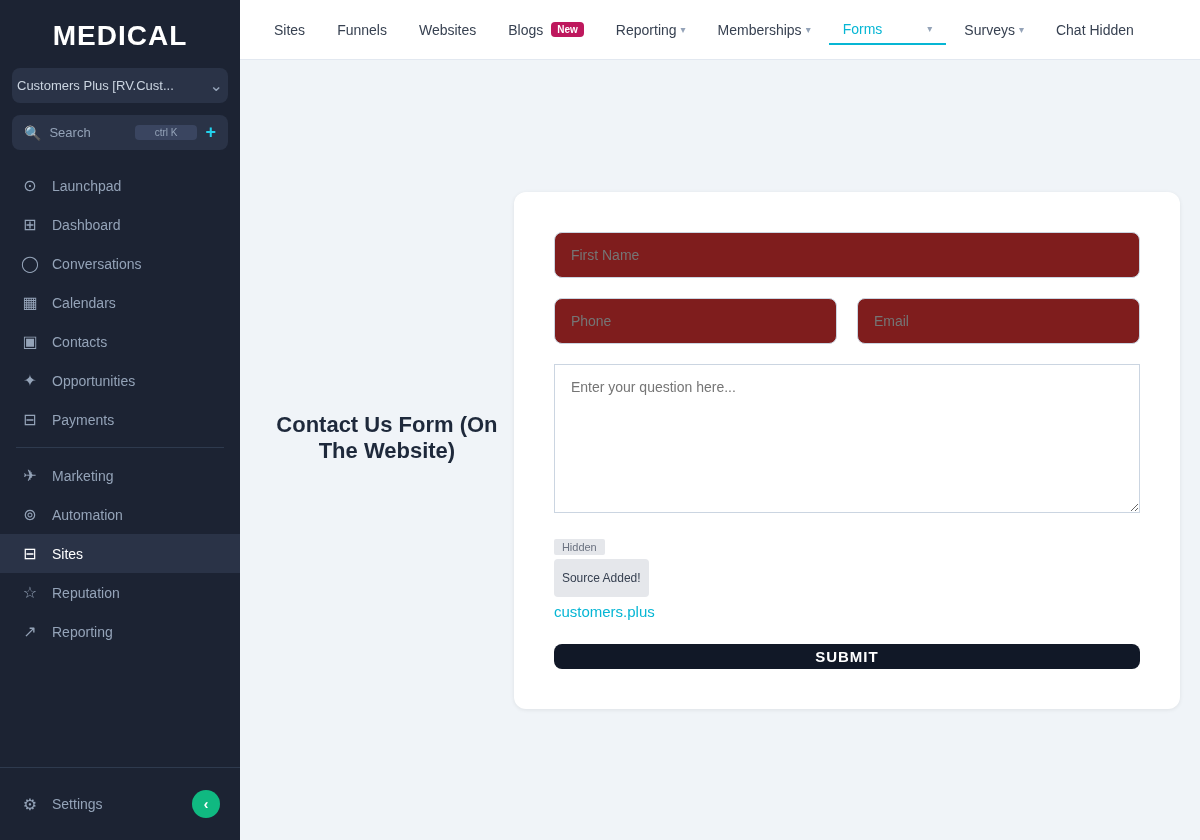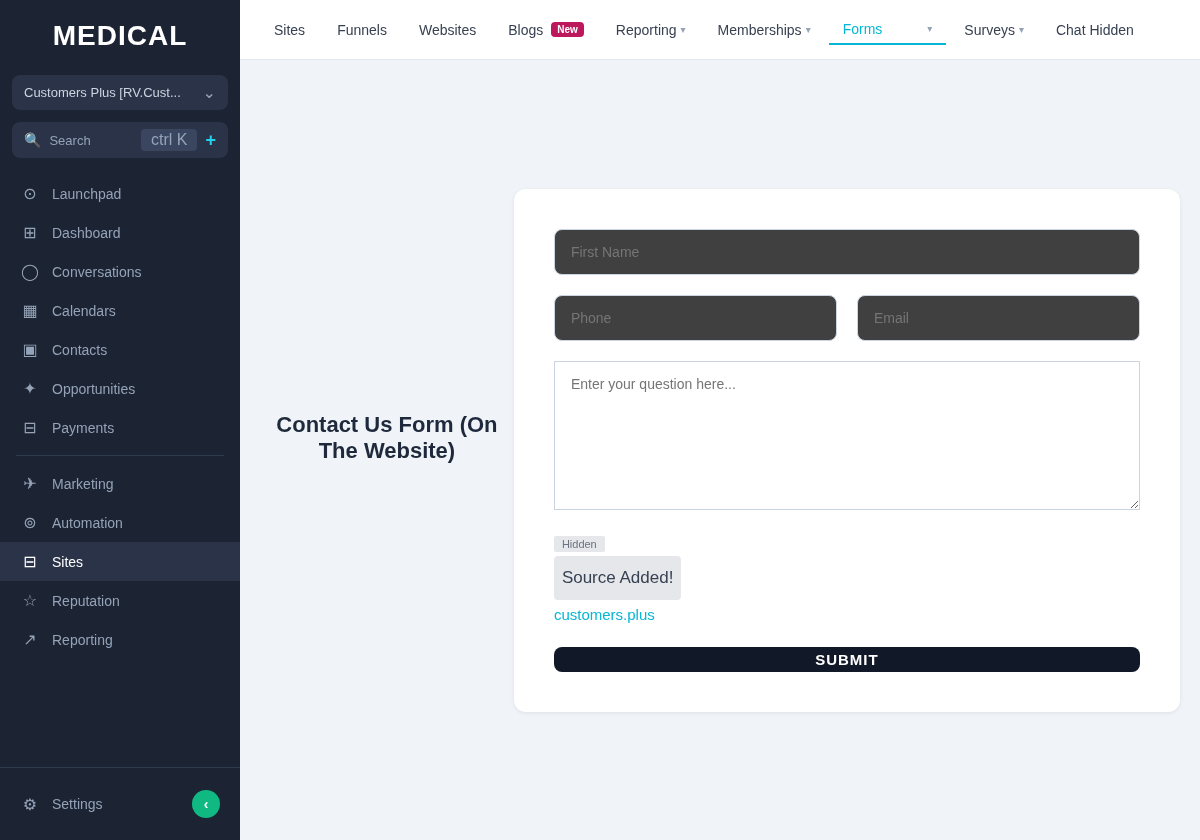--- a/index.html
+++ b/index.html
@@ -18,24 +18,24 @@
     }
     .sidebar-logo {
       padding: 20px 16px 16px;
       font-size: 28px;
       font-weight: 800;
       letter-spacing: 1px;
       text-align: center;
       color: #fff;
     }
     .sidebar-account {
-      margin: 7px 12px 12px;
+      margin: 0 12px 12px;
       background: #2a3347;
       border-radius: 8px;
-      padding: 8px 12px;
+      padding: 8px 5px;
       display: flex;
       align-items: center;
       justify-content: space-between;
       cursor: pointer;
     }
     .sidebar-account-text {
       font-size: 13px;
       color: #cbd5e1;
       white-space: nowrap;
       overflow: hidden;
@@ -54,22 +54,22 @@
       display: flex;
       align-items: center;
       gap: 8px;
       cursor: text;
     }
     .sidebar-search-icon { color: #94a3b8; font-size: 14px; }
     .sidebar-search-text { color: #94a3b8; font-size: 13px; flex: 1; }
     .sidebar-search-shortcut {
       background: #3a4560;
       border-radius: 4px;
-      padding: 2px 10px;
-      font-size: 16px;
+      padding: 2px 20px;
+      font-size: 10px;
       color: #94a3b8;
     }
     .sidebar-search-add {
       color: #22d3ee;
       font-size: 18px;
       font-weight: bold;
       cursor: pointer;
     }
     .sidebar-nav { flex: 1; }
     .sidebar-item {
@@ -193,21 +193,21 @@
       gap: 20px;
       margin-bottom: 20px;
     }
     .form-field {
       flex: 1;
       border: 1.5px solid #cbd5e1;
       border-radius: 8px;
       padding: 14px 16px;
       font-size: 14px;
       color: #94a3b8;
-      background: #404040;
+      background: #7f1d1d;
       outline: none;
       width: 100%;
     }
     .form-textarea {
       width: 100%;
       border: 1.5px solid #cbd5e1;
       border-radius: 0;
       padding: 14px 16px;
       font-size: 14px;
       color: #94a3b8;
@@ -224,21 +224,21 @@
       color: #6b7280;
       font-size: 11px;
       padding: 2px 8px;
       border-radius: 2px;
       margin-bottom: 4px;
     }
     .source-badge {
       display: inline-block;
       background: #e5e7eb;
       color: #374151;
-      font-size: 17px;
+      font-size: 12px;
       padding: 12px 8px;
       border-radius: 4px;
       margin-bottom: 6px;
     }
     .source-value {
       font-size: 15px;
       color: #06b6d4;
       margin-bottom: 24px;
       display: block;
     }

